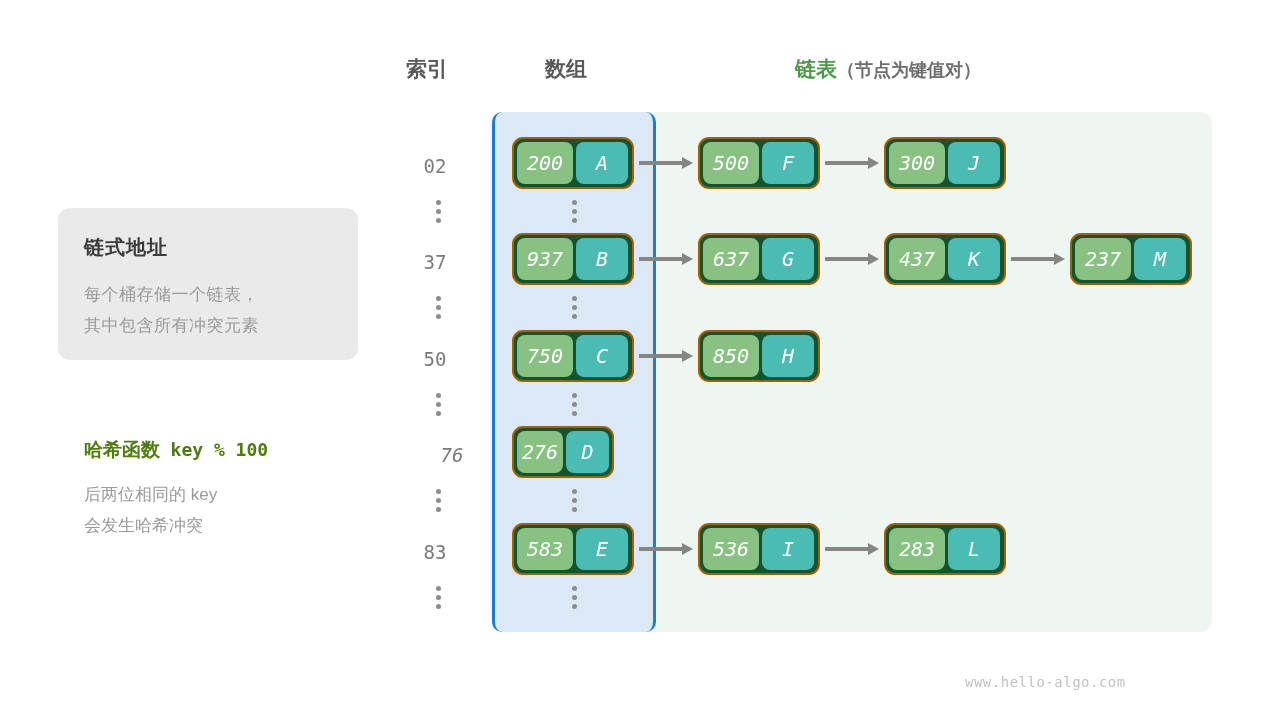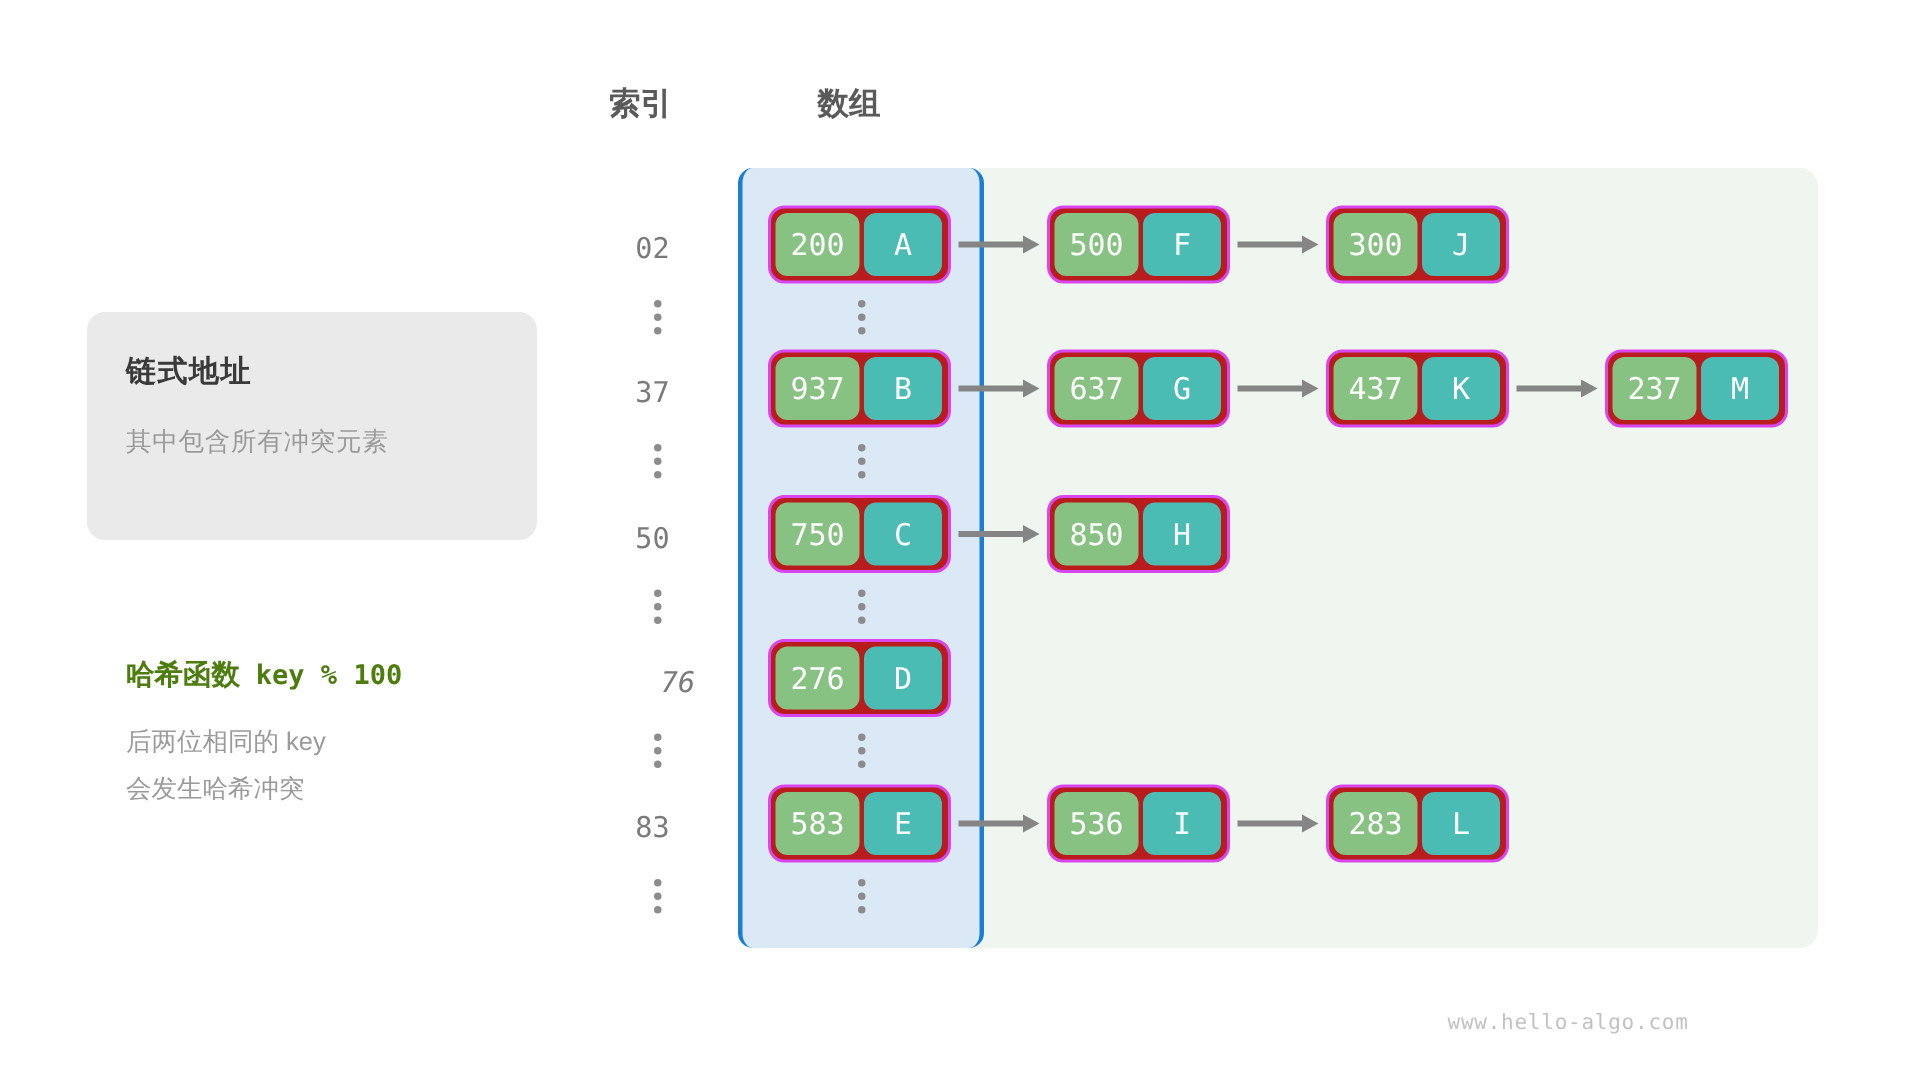--- a/index.html
+++ b/index.html
@@ -62,23 +62,23 @@
     font-size:19px;color:#7a7a7a;
     line-height:58px;
   }
   .ell{position:absolute;width:14px;}
   .ell i{display:block;width:5px;height:5px;border-radius:50%;background:#8c8c8c;margin:0 auto 4px auto;}
   .ell i:last-child{margin-bottom:0;}
 
   
   .node{
     position:absolute;height:52px;box-sizing:border-box;
-    border:2px solid #d946ef;border-radius:11px;
-    background:#b91c1c;
-    display:flex;align-items:center;padding:3px;
+    border:2px solid #a16207;border-radius:11px;
+    background:#14532d;
+    display:flex;align-items:center;padding:3px;font-style:italic;
   }
   .cell{
     height:100%;border-radius:8px;
     display:flex;align-items:center;justify-content:center;
     color:#ffffff;
     font-family:"DejaVu Sans Mono","Liberation Mono",monospace;
     font-size:20px;
   }
   .cell.key{width:56px;background:#88c283;margin-right:3px;}
   .cell.val{width:52px;background:#4bbcb4;}
@@ -99,24 +99,26 @@
     font-size:14px;color:#c2c2c2;letter-spacing:0.5px;
   }
 </style>
 </head>
 <body>
 
 <div class="stage">
 
   <div class="hdr" id="hdr-index">索引</div>
   <div class="hdr" id="hdr-array">数组</div>
+  <div class="hdr" id="hdr-list"><span>链表</span><span class="sub">（节点为键值对）</span></div>
 
   <div id="info-card"></div>
   <div id="info-card-title">链式地址</div>
   <div id="info-card-body">
+    <div>每个桶存储一个链表，</div>
     <div>其中包含所有冲突元素</div>
   </div>
 
   <div id="hash-title"><span>哈希函数</span>&nbsp;&nbsp;<span class="code">key % 100</span></div>
   <div id="hash-body">
     <div>后两位相同的  key</div>
     <div>会发生哈希冲突</div>
   </div>
 
   <div id="list-panel"></div>
@@ -210,21 +212,21 @@
         <i></i>
         <i></i>
         <i></i>
       </div>
       <div class="ell" style="left: 567px; top: 393px;">
         <i></i>
         <i></i>
         <i></i>
       </div>
       <div class="idx-label" style="left: 422px; top: 426px; font-style: italic;">76</div>
-      <div class="node" style="left: 512px; top: 426px; width: 122px;">
+      <div class="node" style="left: 512px; top: 426px; width: 102px;">
         <div class="cell key">276</div>
         <div class="cell val">D</div>
       </div>
       <div class="ell" style="left: 431px; top: 489px;">
         <i></i>
         <i></i>
         <i></i>
       </div>
       <div class="ell" style="left: 567px; top: 489px;">
         <i></i>

